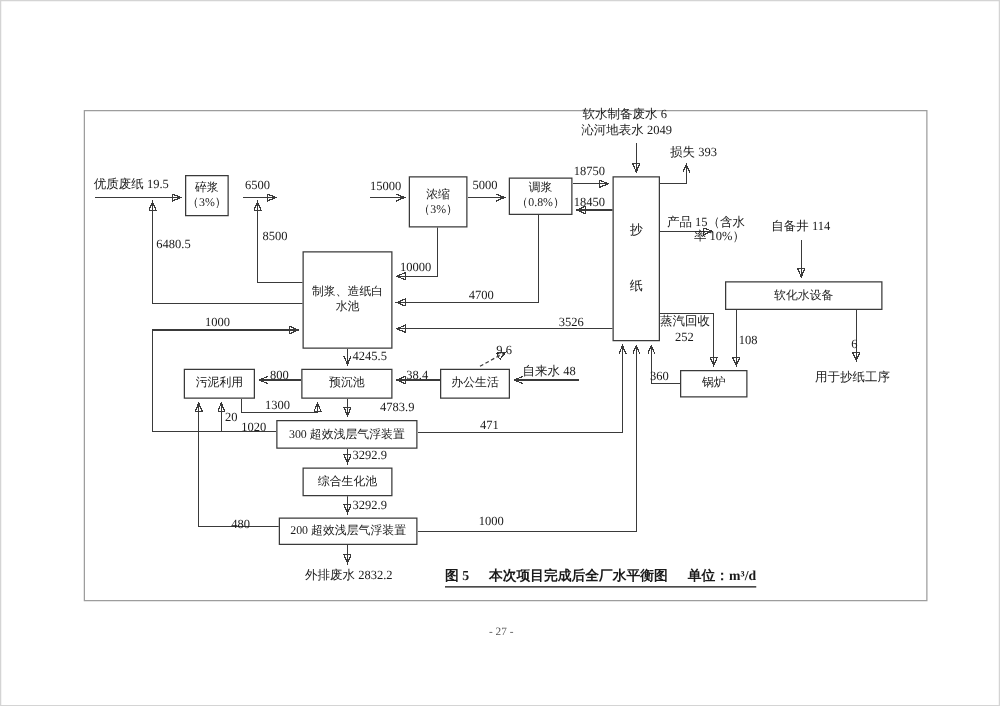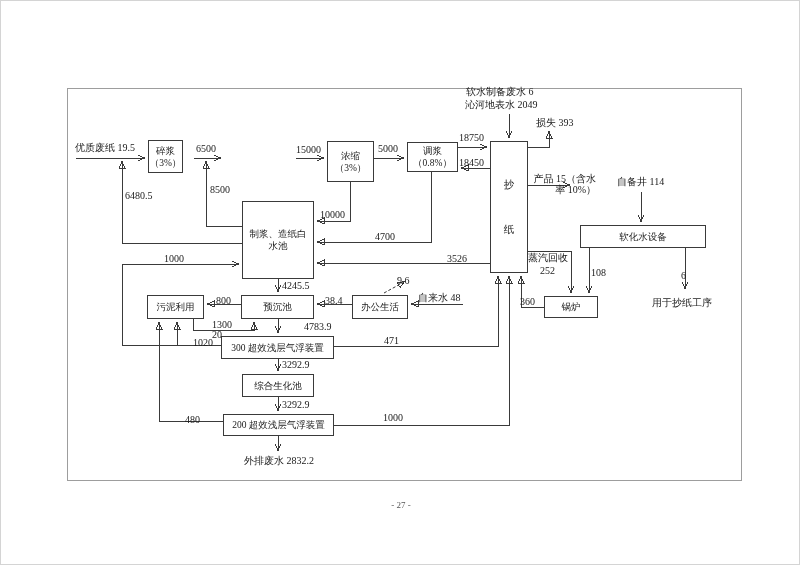--- a/index.html
+++ b/index.html
@@ -107,33 +107,36 @@
   <div class="lbl" style="left:319px;top:208px;">10000</div>
   <div class="lbl" style="left:374px;top:230px;">4700</div>
   <div class="lbl" style="left:446px;top:252px;">3526</div>
   <div class="lbl" style="left:163px;top:252px;">1000</div>
   <div class="lbl" style="left:281px;top:279px;">4245.5</div>
   <div class="lbl" style="left:215px;top:294px;">800</div>
   <div class="lbl" style="left:324px;top:294px;">38.4</div>
   <div class="lbl" style="left:417px;top:291px;">自来水 48</div>
   <div class="lbl" style="left:396px;top:274px;">9.6</div>
   <div class="lbl" style="left:211px;top:318px;">1300</div>
-  <div class="lbl" style="left:179px;top:328px;margin-left:32px;">20</div>
+  <div class="lbl" style="left:179px;top:328px;">20</div>
   <div class="lbl" style="left:192px;top:336px;">1020</div>
   <div class="lbl" style="left:281px;top:320px;margin-left:22px;">4783.9</div>
   <div class="lbl" style="left:281px;top:358px;">3292.9</div>
   <div class="lbl" style="left:281px;top:398px;">3292.9</div>
   <div class="lbl" style="left:383px;top:334px;">471</div>
   <div class="lbl" style="left:184px;top:413px;">480</div>
   <div class="lbl" style="left:382px;top:411px;">1000</div>
   <div class="lbl" style="left:243px;top:454px;">外排废水 2832.2</div>
   <div class="lbl" style="left:527px;top:251px;">蒸汽回收</div>
   <div class="lbl" style="left:539px;top:264px;">252</div>
   <div class="lbl" style="left:590px;top:266px;">108</div>
   <div class="lbl" style="left:519px;top:295px;">360</div>
   <div class="lbl" style="left:616px;top:175px;">自备井 114</div>
   <div class="lbl" style="left:680px;top:269px;">6</div>
   <div class="lbl" style="left:651px;top:296px;">用于抄纸工序</div>
 
+  <div class="caption">
+    <span>图 5</span><span class="gap"></span><span>本次项目完成后全厂水平衡图</span><span class="gap"></span><span>单位：m³/d</span>
+  </div>
 
   <div class="pageno">- 27 -</div>
 
 </div>
 
 </body></html>

